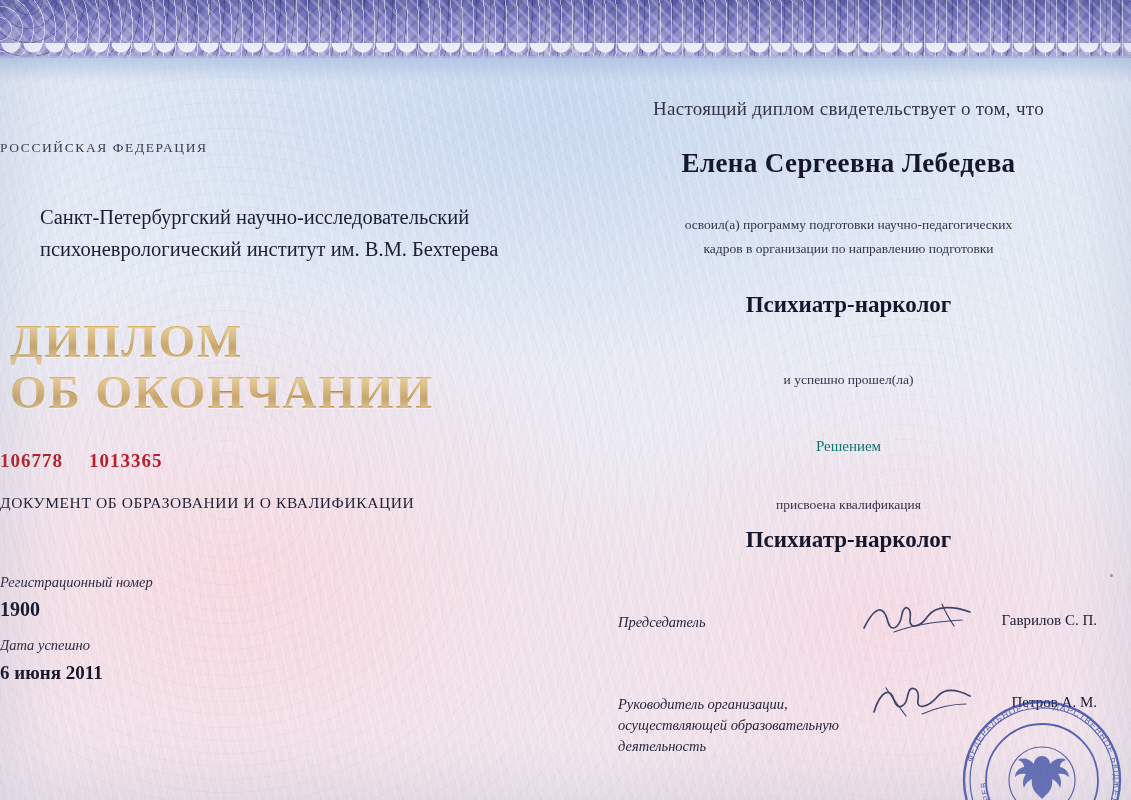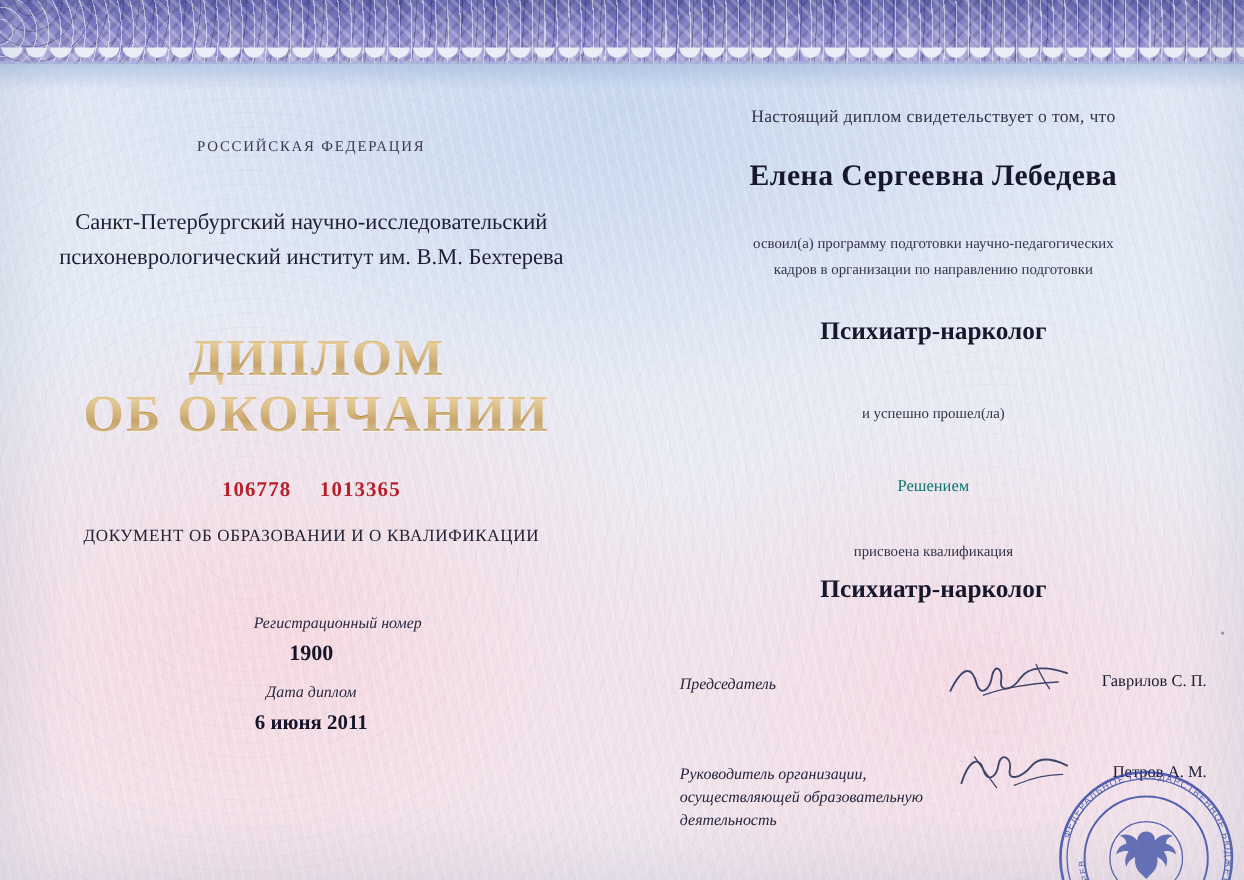--- a/index.html
+++ b/index.html
@@ -83,24 +83,23 @@
     position: absolute;
     left: 0; top: 56px;
     width: 1131px;
     height: 26px;
     background: linear-gradient(180deg, rgba(170,190,225,0.75) 0%, rgba(223,232,245,0) 100%);
   }
 
   
   .left-col {
     position: absolute;
-    left: 0; top: 67px;
+    left: 0; top: 82px;
     width: 566px;
     height: 718px;
-    text-align: center;
   }
   .right-col {
     position: absolute;
     left: 566px; top: 82px;
     width: 565px;
     height: 718px;
     text-align: center;
   }
 
   .fed {
@@ -150,21 +149,20 @@
     font-size: 15.5px;
     letter-spacing: 0.6px;
     color: #232338;
   }
 
   .reg-label {
     margin-top: 62px;
     font-size: 14.5px;
     font-style: italic;
     color: #2a2a40;
-    margin-left: 48px;
   }
   .reg-num {
     margin-top: 7px;
     font-size: 20px;
     font-weight: 700;
     color: #15152a;
   }
   .date-label {
     margin-top: 16px;
     font-size: 14.5px;
@@ -174,21 +172,21 @@
   .date-val {
     margin-top: 8px;
     font-size: 19px;
     font-weight: 700;
     color: #15152a;
   }
 
   
   .r-intro {
     margin-top: 16px;
-    font-size: 16px;
+    font-size: 19px;
     color: #33334a;
     letter-spacing: 0.3px;
   }
   .r-name {
     margin-top: 28px;
     font-size: 27px;
     font-weight: 700;
     color: #16162c;
     letter-spacing: 0.4px;
   }
@@ -313,21 +311,21 @@
 
     <div class="serials">
       <span>106778</span><span class="sp"></span><span>1013365</span>
     </div>
 
     <div class="doc-kind">ДОКУМЕНТ ОБ ОБРАЗОВАНИИ И О КВАЛИФИКАЦИИ</div>
 
     <div class="reg-label">Регистрационный номер</div>
     <div class="reg-num">1900</div>
 
-    <div class="date-label">Дата диплом</div>
+    <div class="date-label">Дата успешно</div>
     <div class="date-val">6 июня 2011</div>
   </div>
 
   <div class="right-col">
 
     <div class="r-intro">Настоящий диплом свидетельствует о том, что</div>
 
     <div class="r-name">Елена Сергеевна Лебедева</div>
 
     <div class="r-prog">

